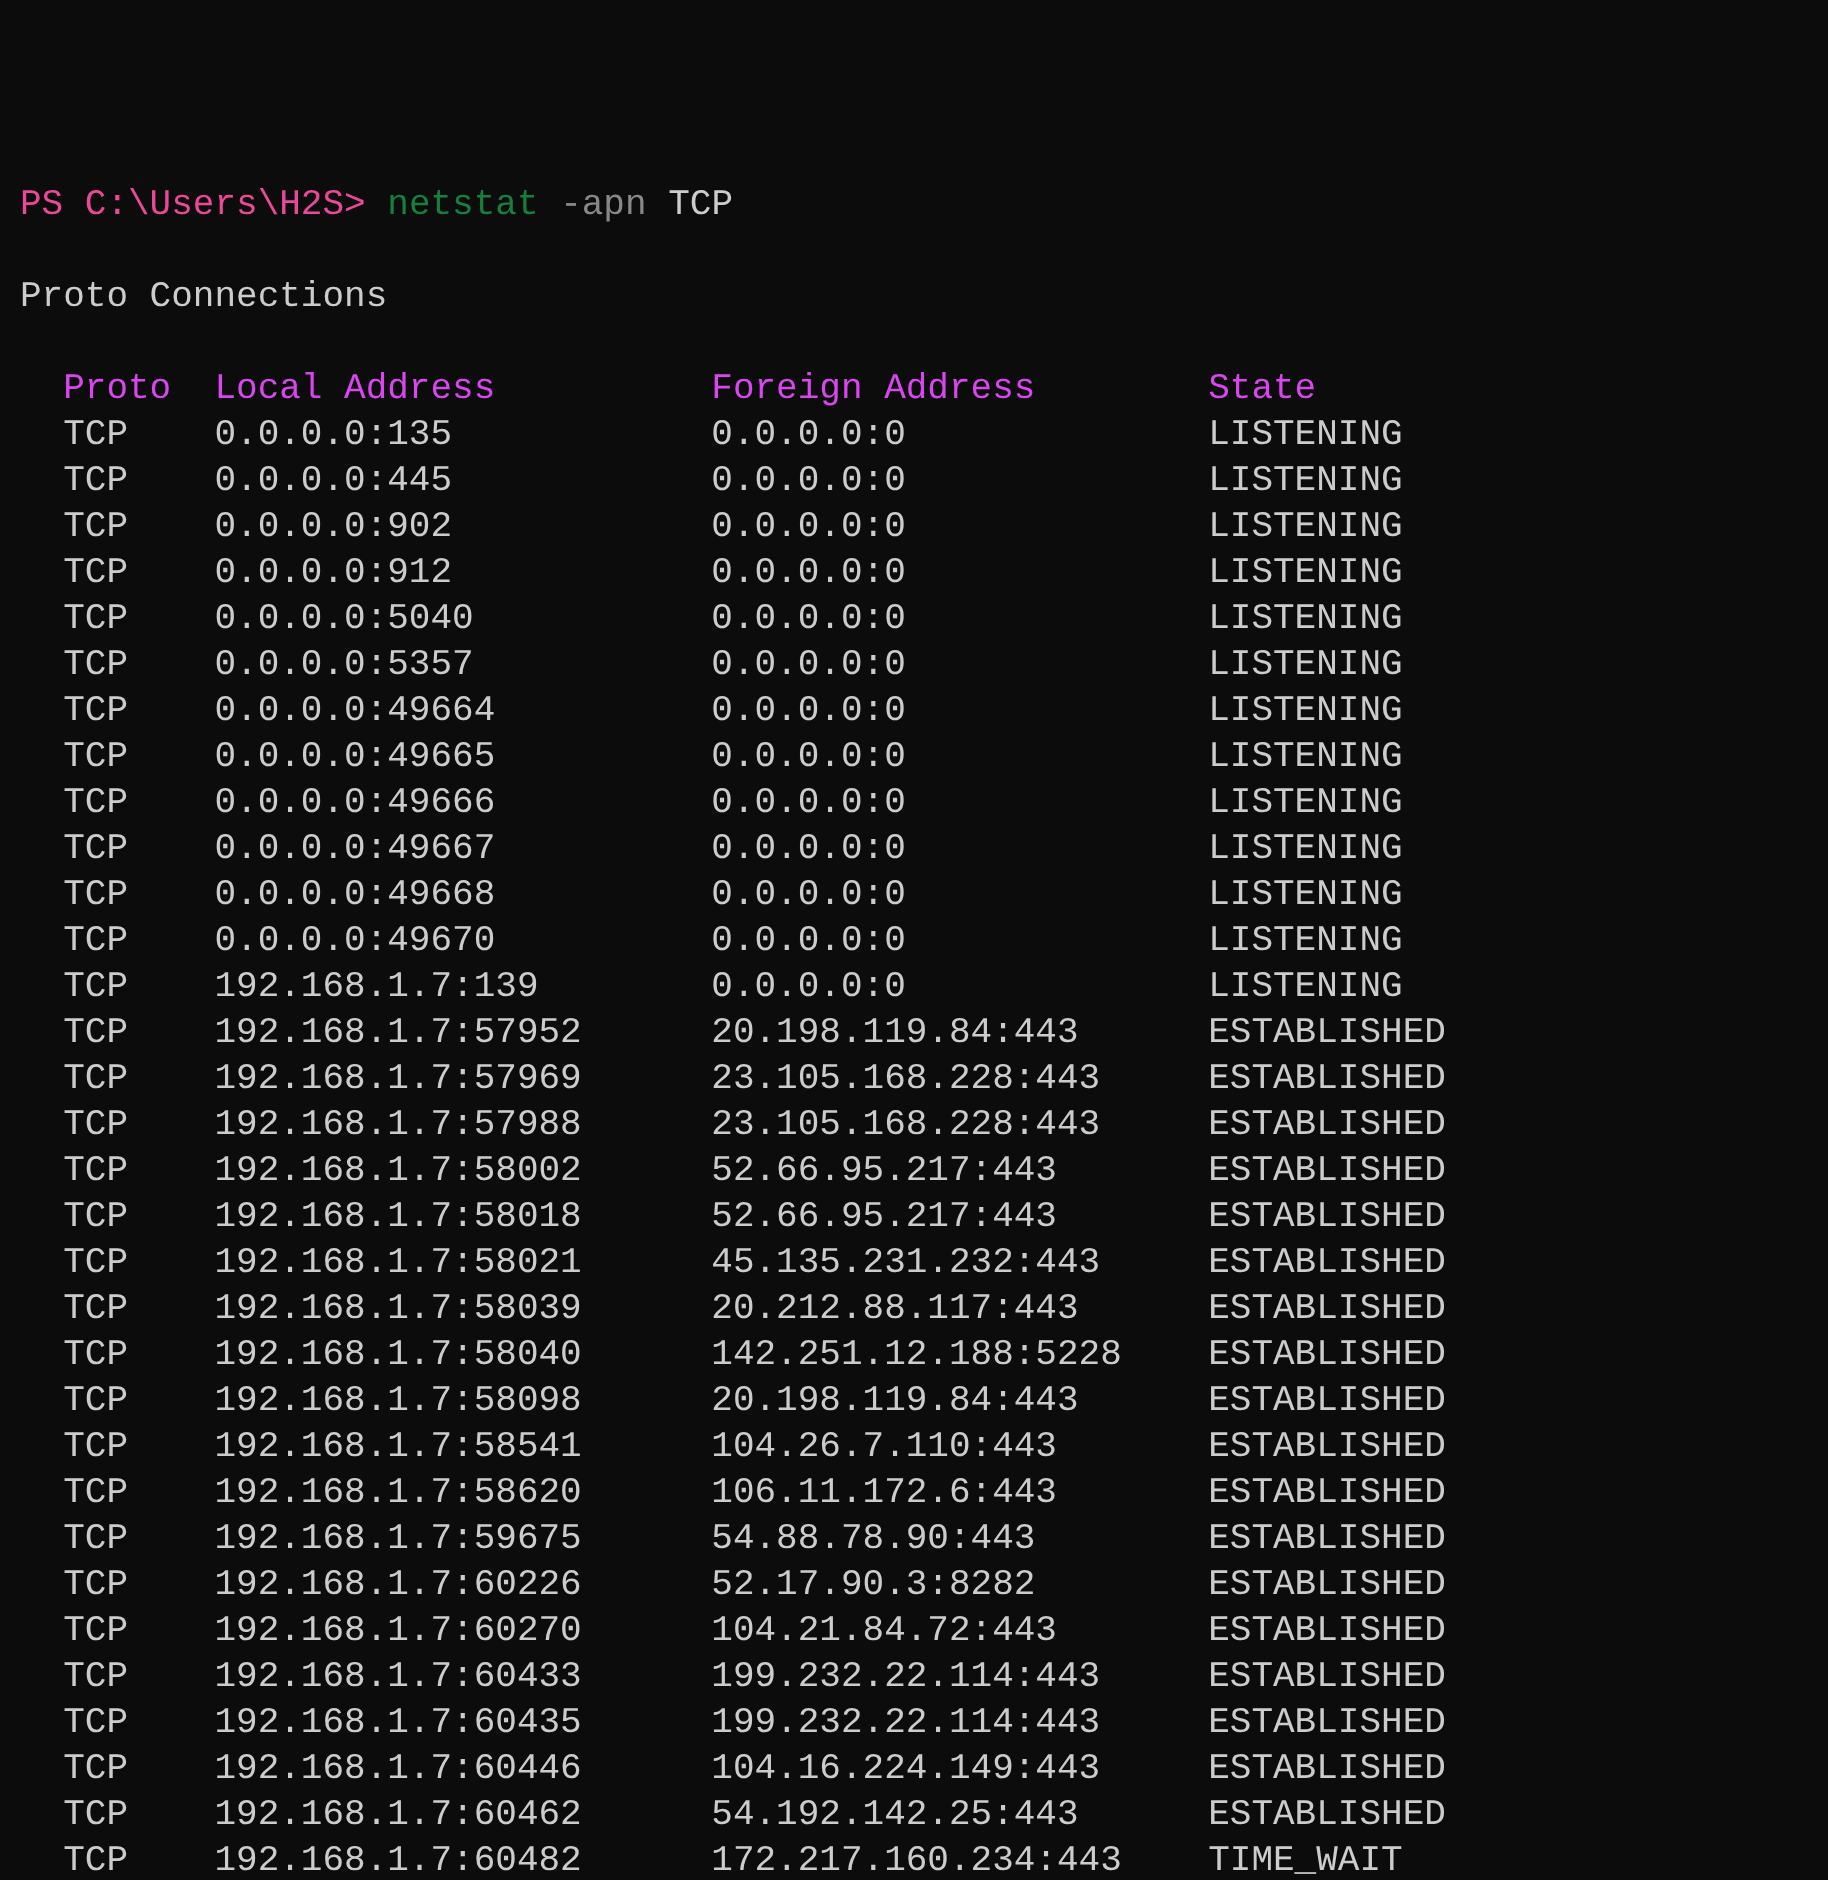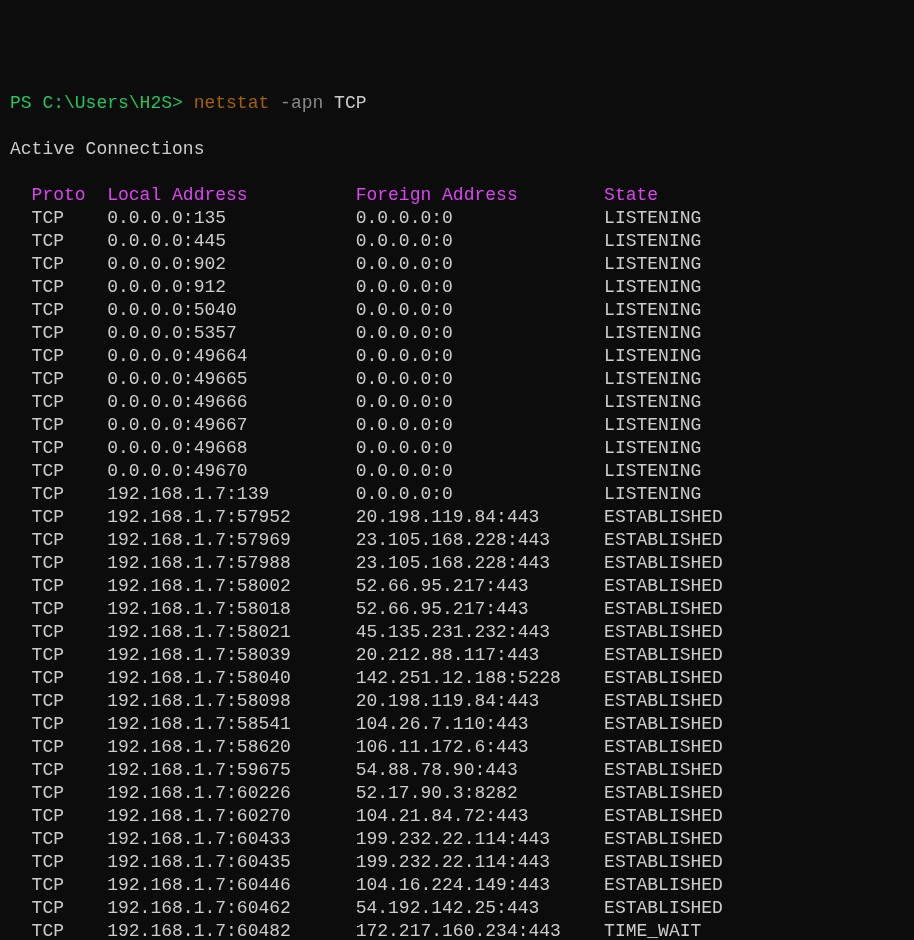--- a/index.html
+++ b/index.html
@@ -16,24 +16,24 @@
       padding: 0 10px;
       white-space: pre;
       overflow: hidden;
       width: 914px;
       height: 940px;
     }
     .prompt-line {
       display: inline;
     }
     .prompt-prefix {
-      color: #22c55e;
+      color: #ec4899;
     }
     .cmd-name {
-      color: #a16207;
+      color: #15803d;
       text-align: center;
     }
     .cmd-flag {
       color: #888888;
       text-align: center;
     }
     .cmd-arg {
       color: #cccccc;
       margin-top: 18px;
     }
@@ -44,21 +44,21 @@
       color: #d946ef;
     }
   </style>
 </head>
 <body>
 
 
 
 <div><span class="prompt-line"><span class="prompt-prefix">PS C:\Users\H2S&gt; </span><span class="cmd-name">netstat</span> <span class="cmd-flag">-apn</span> <span class="cmd-arg">TCP</span></span>
 
-<span class="output-line">Active Connections</span>
+<span class="output-line">Proto Connections</span>
 
 <span class="header-line" id="col-headers">  Proto  Local Address          Foreign Address        State</span>
 <div id="rows-container">  TCP    0.0.0.0:135            0.0.0.0:0              LISTENING
   TCP    0.0.0.0:445            0.0.0.0:0              LISTENING
   TCP    0.0.0.0:902            0.0.0.0:0              LISTENING
   TCP    0.0.0.0:912            0.0.0.0:0              LISTENING
   TCP    0.0.0.0:5040           0.0.0.0:0              LISTENING
   TCP    0.0.0.0:5357           0.0.0.0:0              LISTENING
   TCP    0.0.0.0:49664          0.0.0.0:0              LISTENING
   TCP    0.0.0.0:49665          0.0.0.0:0              LISTENING

